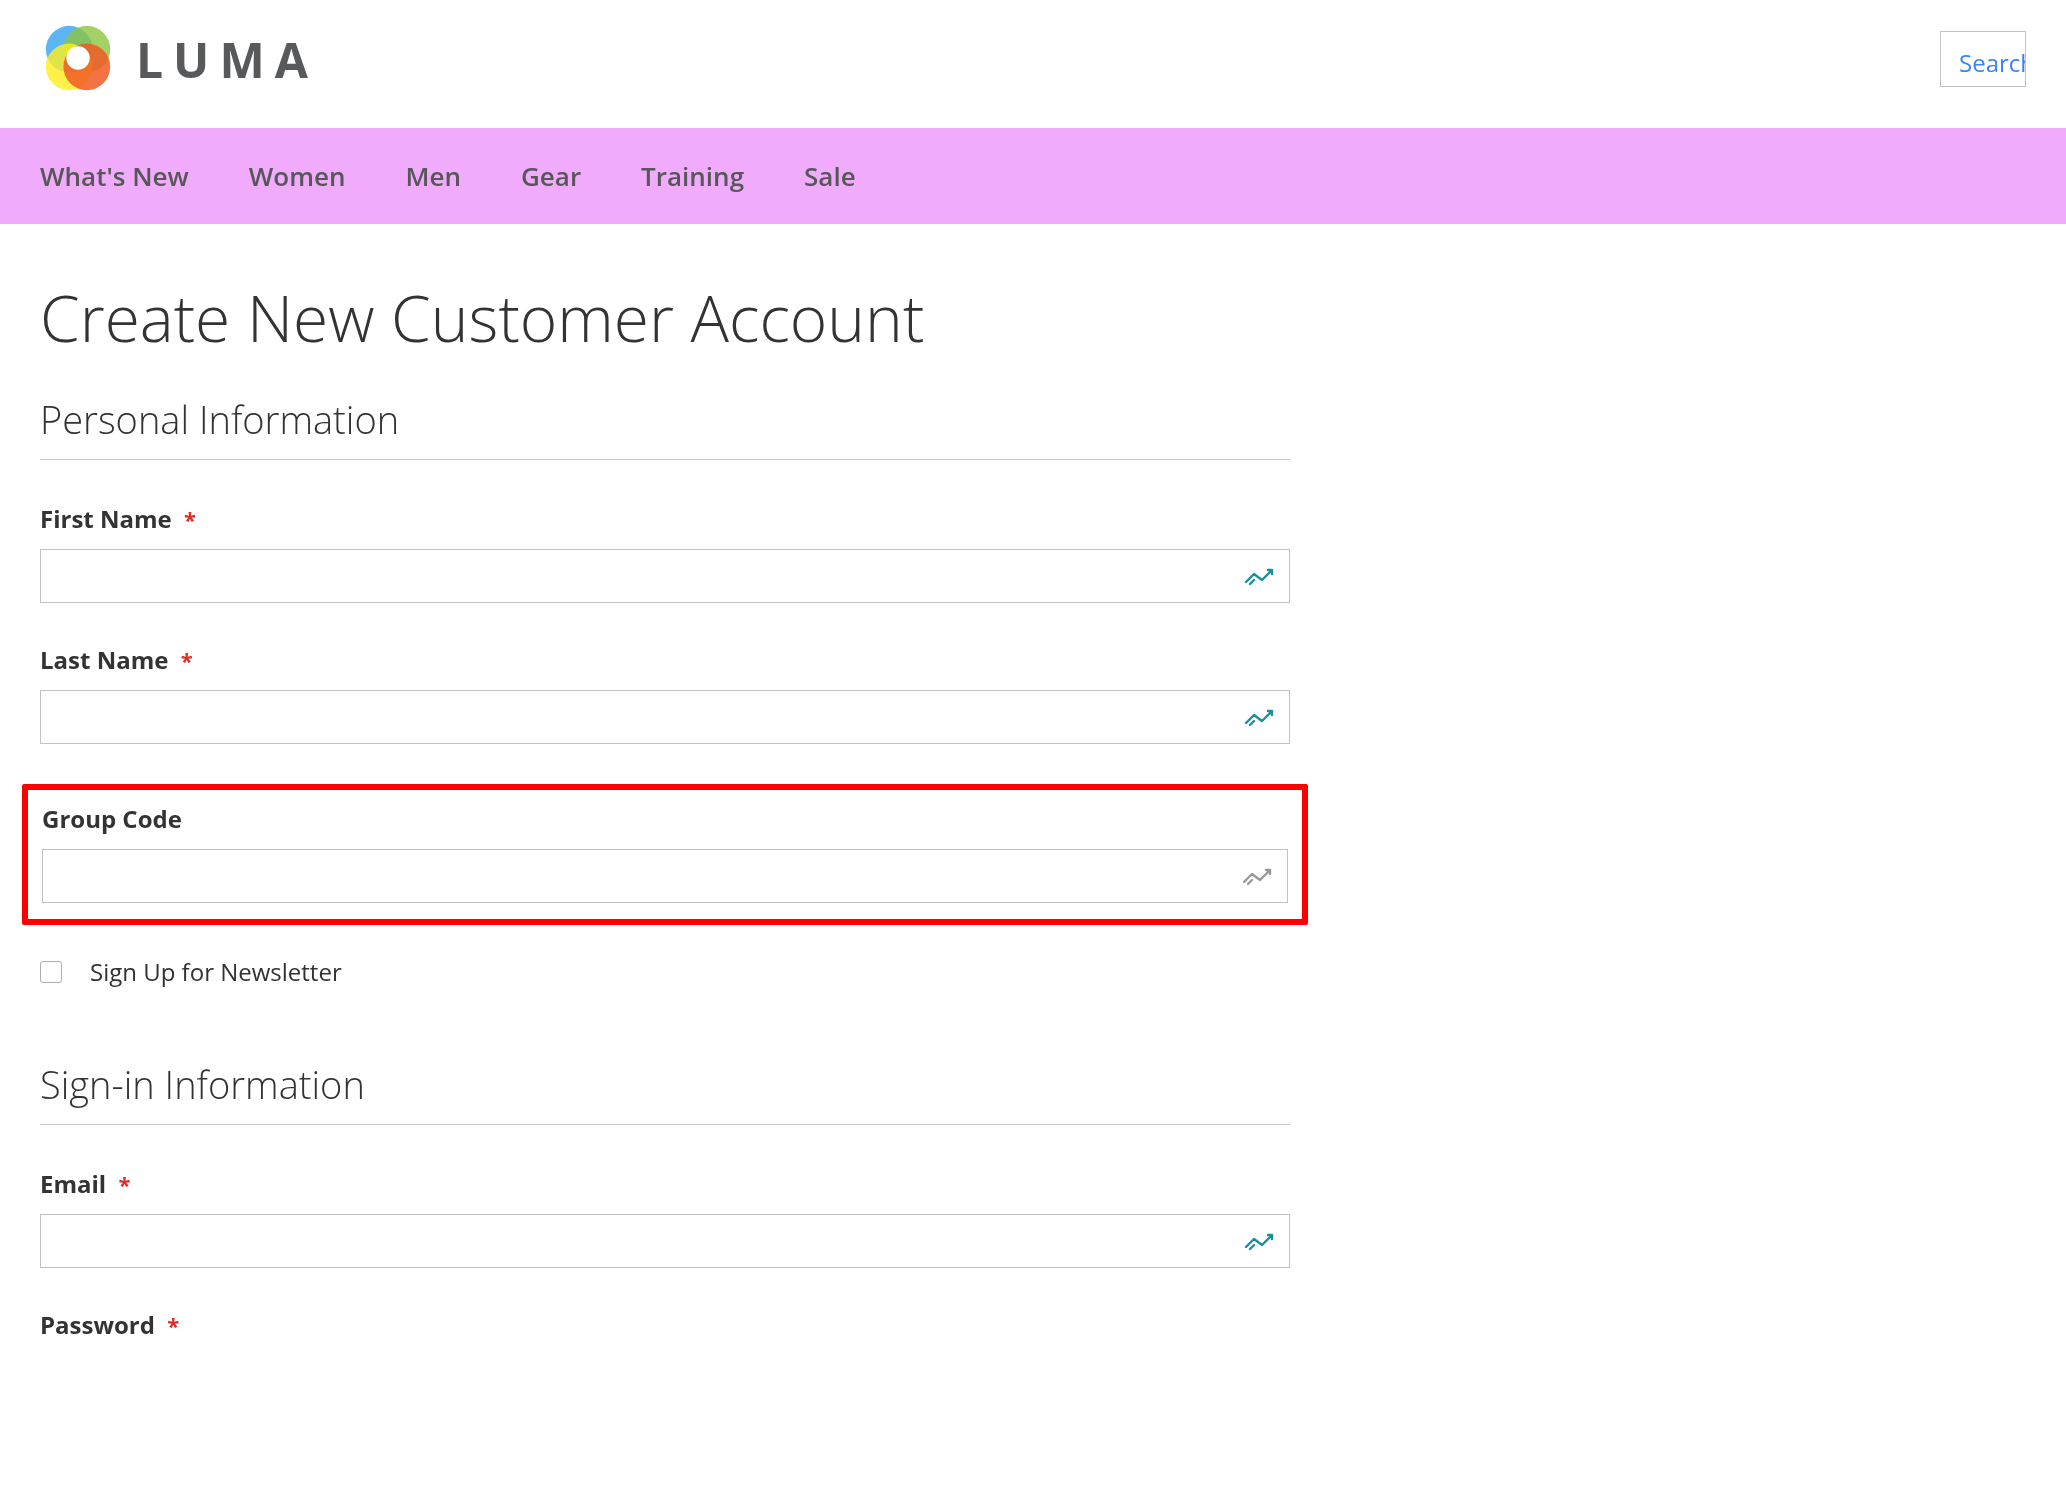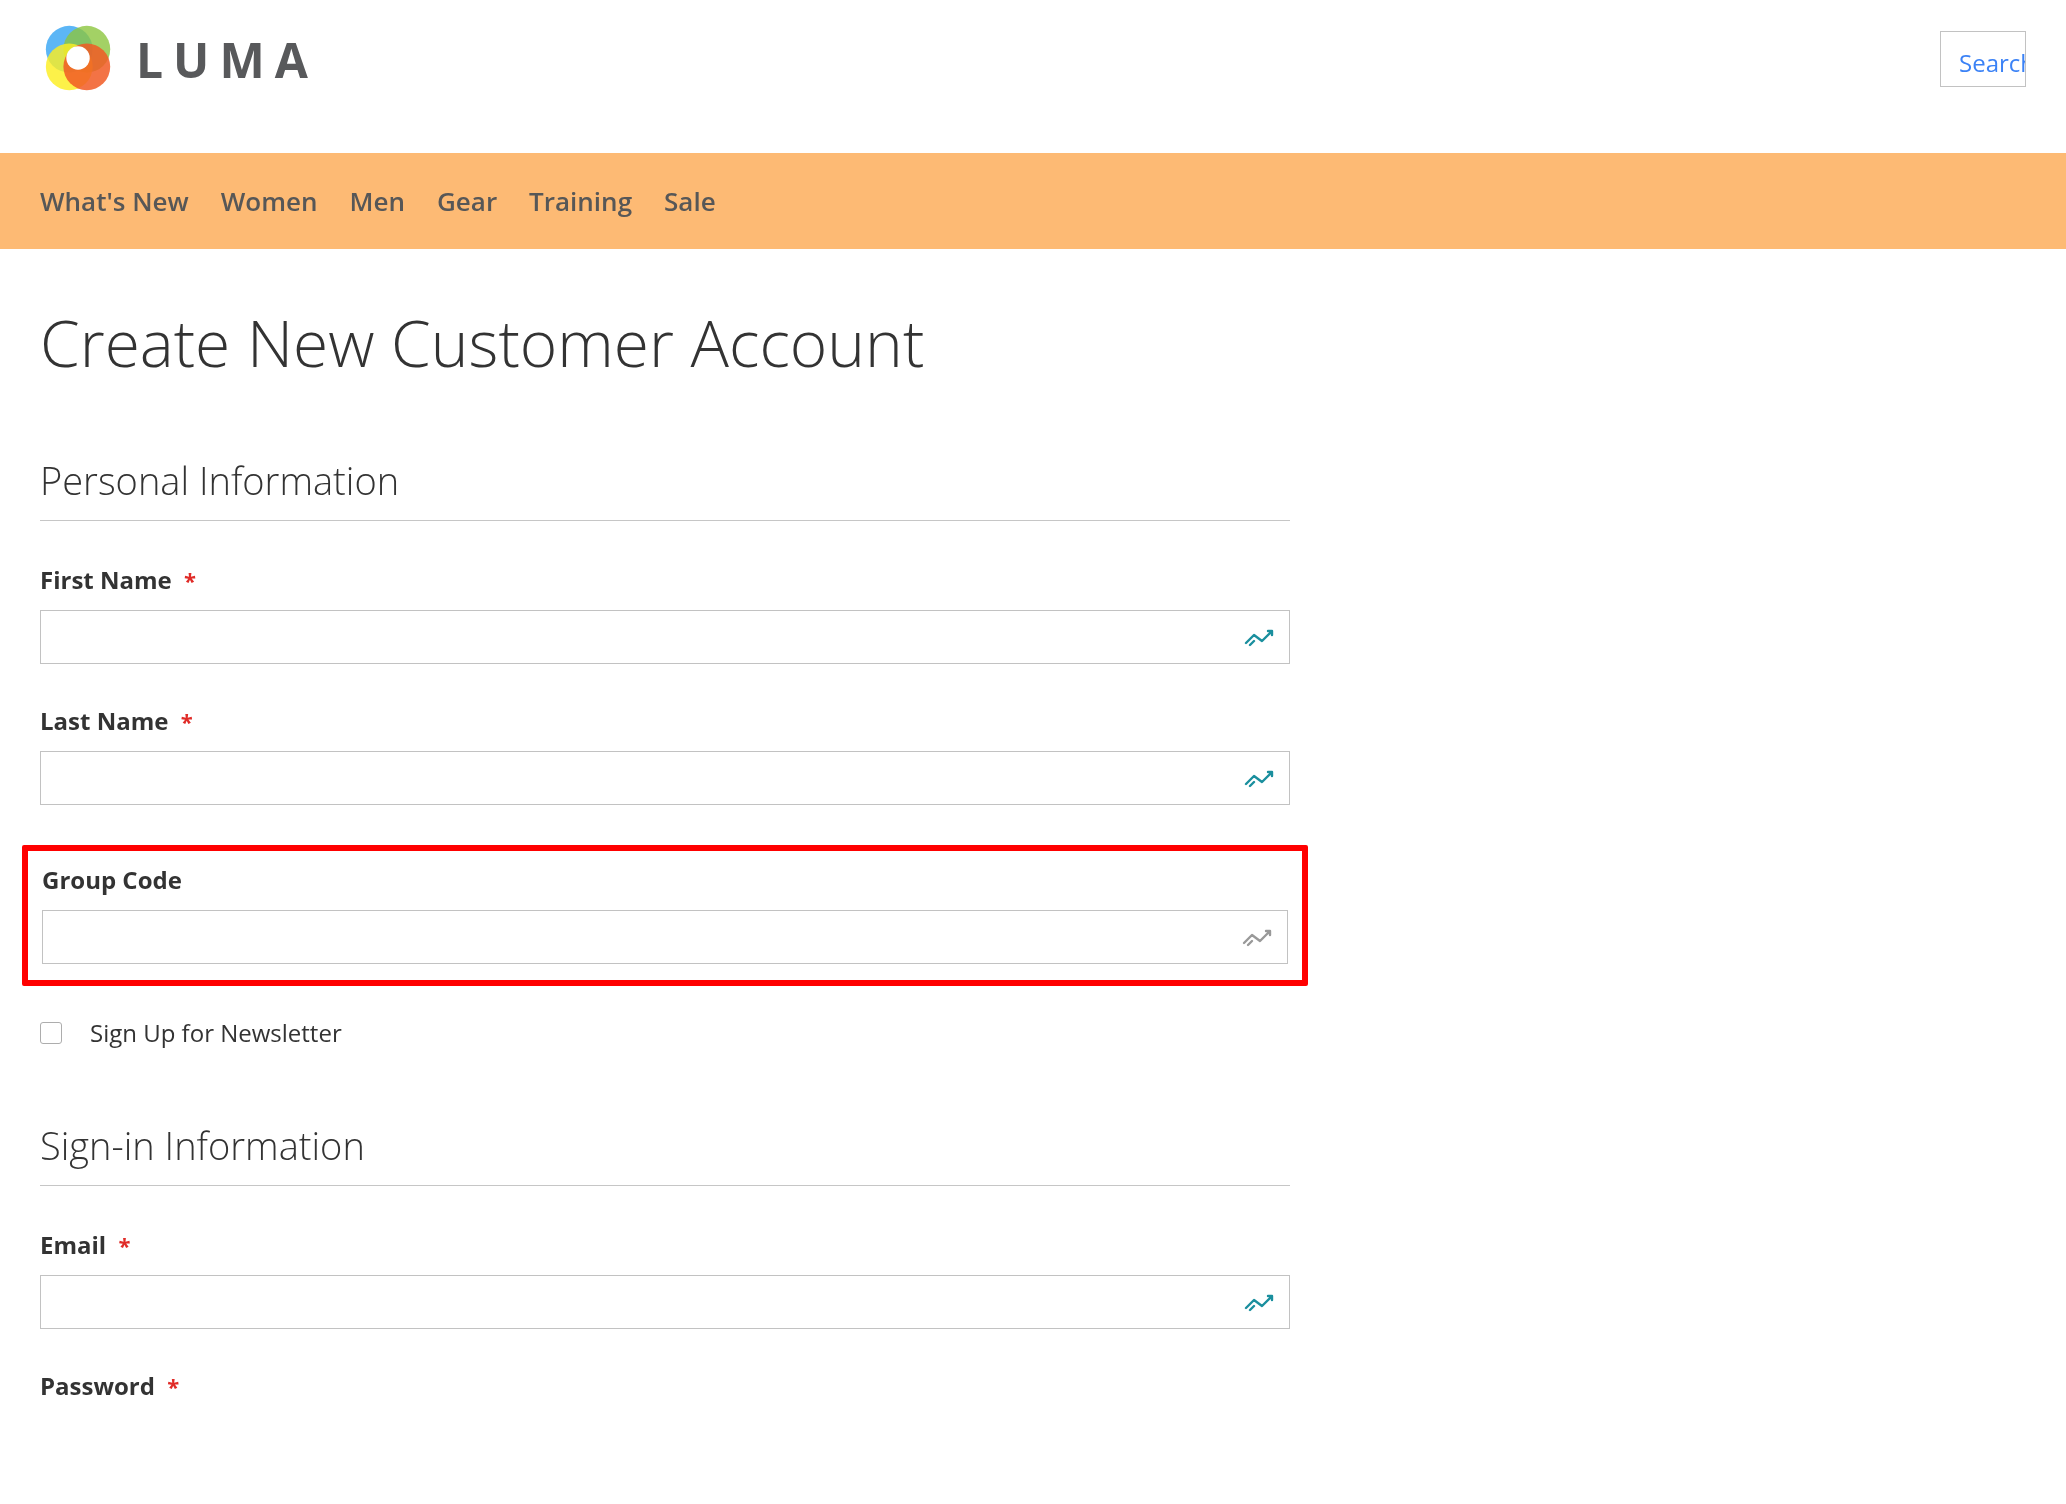--- a/index.html
+++ b/index.html
@@ -43,41 +43,40 @@
     border: 1px solid #c2c2c2;
     padding: 14px 18px;
     font-size: 24px;
     color: #3b82f6;
     width: 86px;
     height: 56px;
     overflow: hidden;
     white-space: nowrap;
   }
   .nav {
-    background: #fdba74;
+    background: #f0abfc;
     padding: 0 40px;
     display: flex;
-    gap: 32px;
-    margin-top: 25px;
+    gap: 60px;
   }
   .nav-item {
     font-size: 26px;
     font-weight: 600;
     color: #575757;
     padding: 30px 0;
     cursor: pointer;
   }
   .main {
     padding: 50px 40px;
   }
   .page-title {
     font-size: 64px;
     font-weight: 300;
     color: #333;
-    margin-bottom: 68px;
+    margin-bottom: 32px;
   }
   .form-wrap {
     max-width: 1250px;
   }
   .section-title {
     font-size: 38px;
     font-weight: 300;
     color: #333;
     padding-bottom: 14px;
     border-bottom: 1px solid #c6c6c6;

